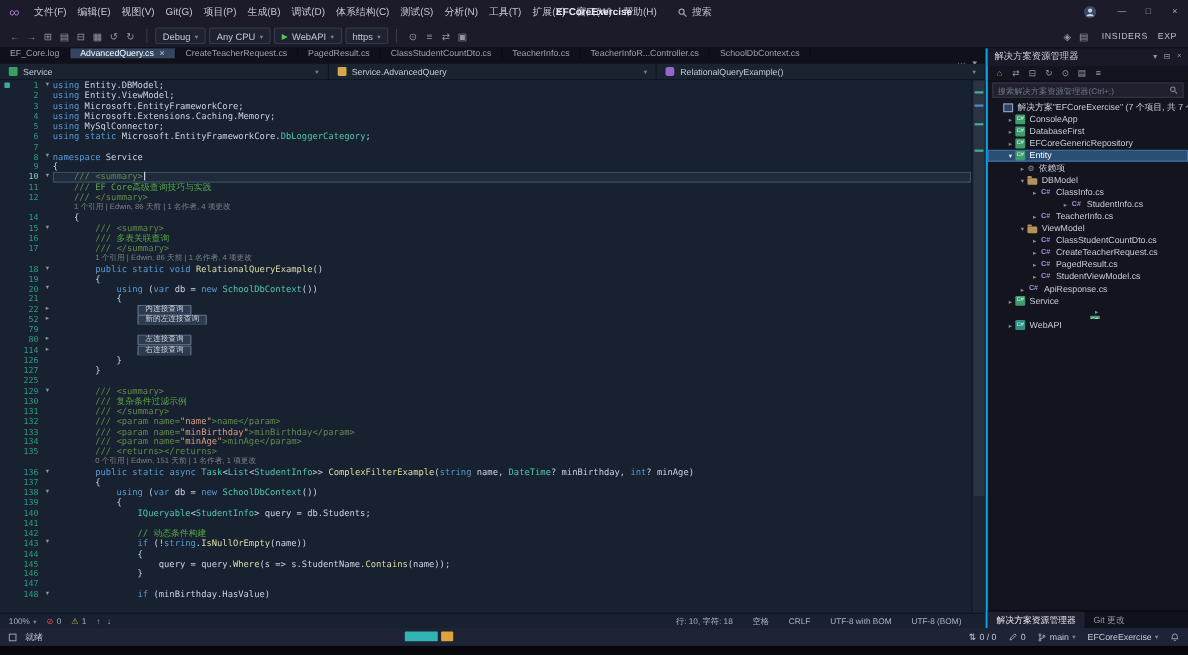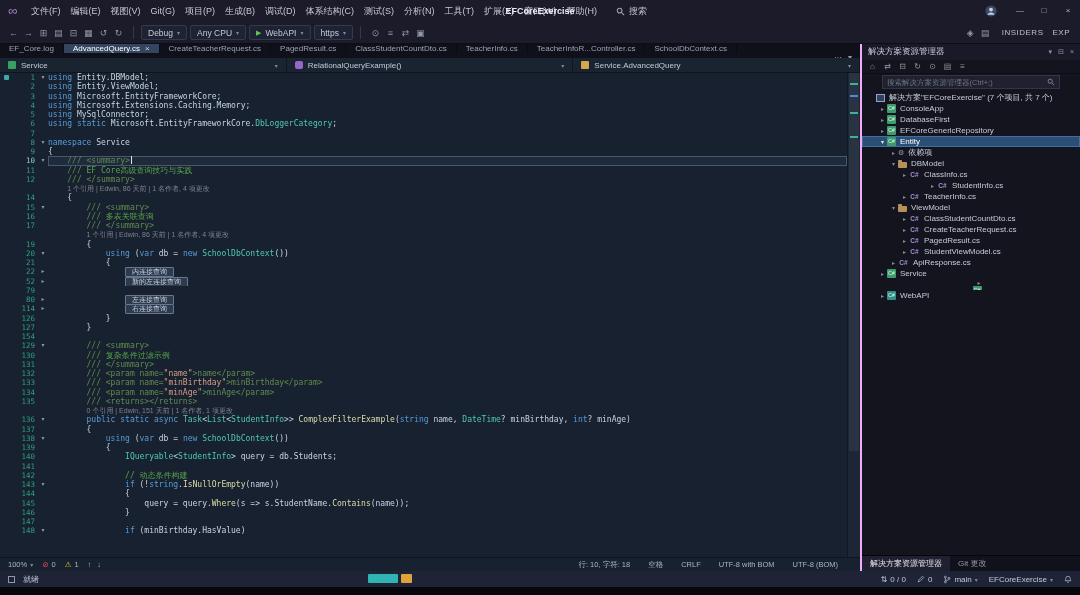--- a/index.html
+++ b/index.html
@@ -65,26 +65,26 @@
   .tok-s { color:#d69d85; } .tok-x { color:#608b4e; } .tok-c { color:#57a64a; } .tok-p { color:#c8d4e2; }
   
   .vscroll { width:13px; flex:0 0 auto; background:#1d2634; border-left:1px solid #111722; position:relative; }
   .vs-thumb { position:absolute; left:1px; right:1px; top:0; height:78%; background:rgba(130,140,160,0.13); }
   .vs-mark { position:absolute; left:2px; right:2px; height:2px; }
   
   .estatus { height:14px; background:#18212f; border-top:1px solid #0e1520; display:flex; align-items:center; font-size:7.5px; color:#aab4c2; padding:0 8px; gap:9px; }
   .es-err { color:#f14c4c; } .es-warn { color:#d7ba3a; }
   .es-right { margin-left:auto; display:flex; gap:18px; align-items:center; padding-right:14px; }
   
-  .panel { width:220px; flex:0 0 auto; background:#14141f; border-left:2px solid #f0abfc; display:flex; flex-direction:column; }
+  .panel { width:184px; flex:0 0 auto; background:#14141f; border-left:2px solid #0ea5e9; display:flex; flex-direction:column; }
   .phead { height:16px; background:#191927; display:flex; align-items:center; padding:0 6px; font-size:8.5px; color:#c9cede; }
   .phead-icons { margin-left:auto; display:flex; gap:6px; font-size:7px; color:#8f98a8; }
   .ptools { height:14px; display:flex; align-items:center; gap:2px; padding:0 4px; border-bottom:1px solid #0d0d16; }
   .ptools .tbi { width:13px; font-size:8px; line-height:13px; }
-  .psearch { height:14px; margin:1px 20px; background:#20202e; border:1px solid #343448; display:flex; align-items:center; padding:4px 4px; gap:4px; }
+  .psearch { height:14px; margin:1px 4px; background:#20202e; border:1px solid #343448; display:flex; align-items:center; padding:4px 4px; gap:4px; }
   .psearch input { flex:1; min-width:0; background:transparent; border:none; outline:none; font-size:7.5px; color:#aeb4c4; font-family:"Liberation Sans", sans-serif; }
   .psearch input::placeholder { color:#6d7688; }
   .ptree { flex:1; overflow:hidden; padding-top:2px; }
   .trow { height:11px; display:flex; align-items:center; font-size:8px; color:#c6ccd8; white-space:nowrap; overflow:hidden; }
   .trow.selected { background:#2b4e74; color:#ffffff; box-shadow:inset 0 0 0 1px #3f6ea5; }
   .tarrow { width:9px; flex:0 0 auto; text-align:center; font-size:6px; color:#7e8798; }
   .trow.selected .tarrow { color:#dfe7f2; }
   .ticon { margin-right:4px; flex:0 0 auto; display:inline-flex; align-items:center; justify-content:center; }
   .ic-solution { width:9px; height:8px; border:1px solid #8fa3cc; background:#31415f; }
   .ic-project, .ic-webproj { width:9px; height:9px; border-radius:1px; background:#3e9b6e; color:#eafaf0; font-size:5px; line-height:9px; text-align:center; overflow:hidden; }
@@ -234,27 +234,27 @@
           </div>
       </div>
 
       <div class="crumbbar" id="crumbs">
           <div class="crumb">
             <span class="ci ci-project"></span>
             <span>Service</span>
             <span class="dda">▾</span>
           </div>
           <div class="crumb">
+            <span class="ci ci-class"></span>
+            <span>Service.AdvancedQuery</span>
+            <span class="dda">▾</span>
+          </div>
+          <div class="crumb">
             <span class="ci ci-method"></span>
             <span>RelationalQueryExample()</span>
-            <span class="dda">▾</span>
-          </div>
-          <div class="crumb">
-            <span class="ci ci-class"></span>
-            <span>Service.AdvancedQuery</span>
             <span class="dda">▾</span>
           </div>
         </div>
 
       <div class="code-wrap">
         <div class="code-area" id="code">
             <div class="crow">
               <div class="gmargin">
                 <span class="bookmark"></span>
               </div>
@@ -359,20 +359,26 @@
               <div class="ctext">        <span class="tok-x">/// &lt;/summary&gt;</span></div>
             </div>
             <div class="crow">
               <div class="gmargin"></div>
               <div class="lnum"></div>
               <div class="fold"></div>
               <div class="ctext lens" style="padding-left: 38.56px;">1 个引用 | Edwin, 86 天前 | 1 名作者, 4 项更改</div>
             </div>
             <div class="crow">
               <div class="gmargin"></div>
+              <div class="lnum">18</div>
+              <div class="fold">▾</div>
+              <div class="ctext">        <span class="tok-k">public</span><span class="tok-p"> </span><span class="tok-k">static</span><span class="tok-p"> </span><span class="tok-k">void</span><span class="tok-p"> </span><span class="tok-m">RelationalQueryExample</span><span class="tok-p">()</span></div>
+            </div>
+            <div class="crow">
+              <div class="gmargin"></div>
               <div class="lnum">19</div>
               <div class="fold"></div>
               <div class="ctext">        <span class="tok-p">{</span></div>
             </div>
             <div class="crow">
               <div class="gmargin"></div>
               <div class="lnum">20</div>
               <div class="fold">▾</div>
               <div class="ctext">            <span class="tok-k">using</span><span class="tok-p"> (</span><span class="tok-k">var</span><span class="tok-p"> db = </span><span class="tok-k">new</span><span class="tok-p"> </span><span class="tok-t">SchoolDbContext</span><span class="tok-p">())</span></div>
             </div>
@@ -419,21 +425,21 @@
               <div class="ctext">            <span class="tok-p">}</span></div>
             </div>
             <div class="crow">
               <div class="gmargin"></div>
               <div class="lnum">127</div>
               <div class="fold"></div>
               <div class="ctext">        <span class="tok-p">}</span></div>
             </div>
             <div class="crow">
               <div class="gmargin"></div>
-              <div class="lnum">154</div>
+              <div class="lnum">225</div>
               <div class="fold"></div>
               <div class="ctext"></div>
             </div>
             <div class="crow">
               <div class="gmargin"></div>
               <div class="lnum">129</div>
               <div class="fold">▾</div>
               <div class="ctext">        <span class="tok-x">/// &lt;summary&gt;</span></div>
             </div>
             <div class="crow">

